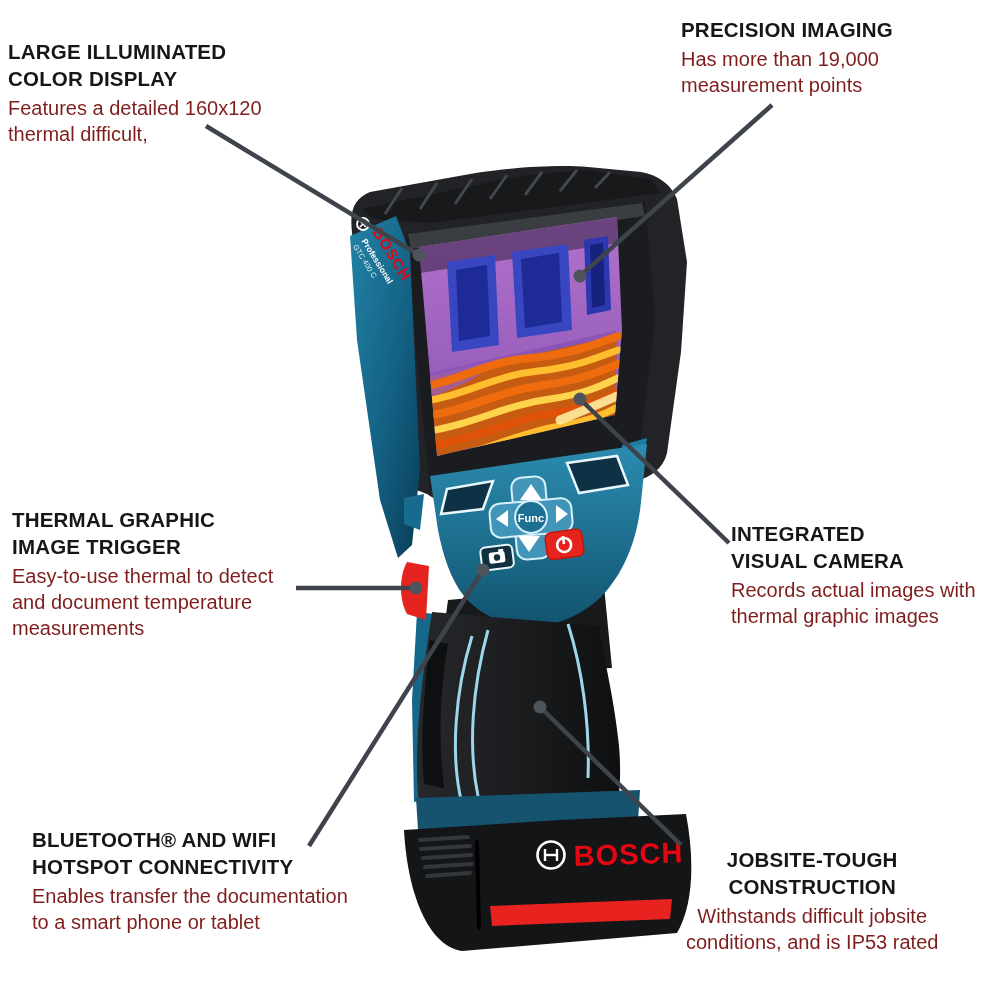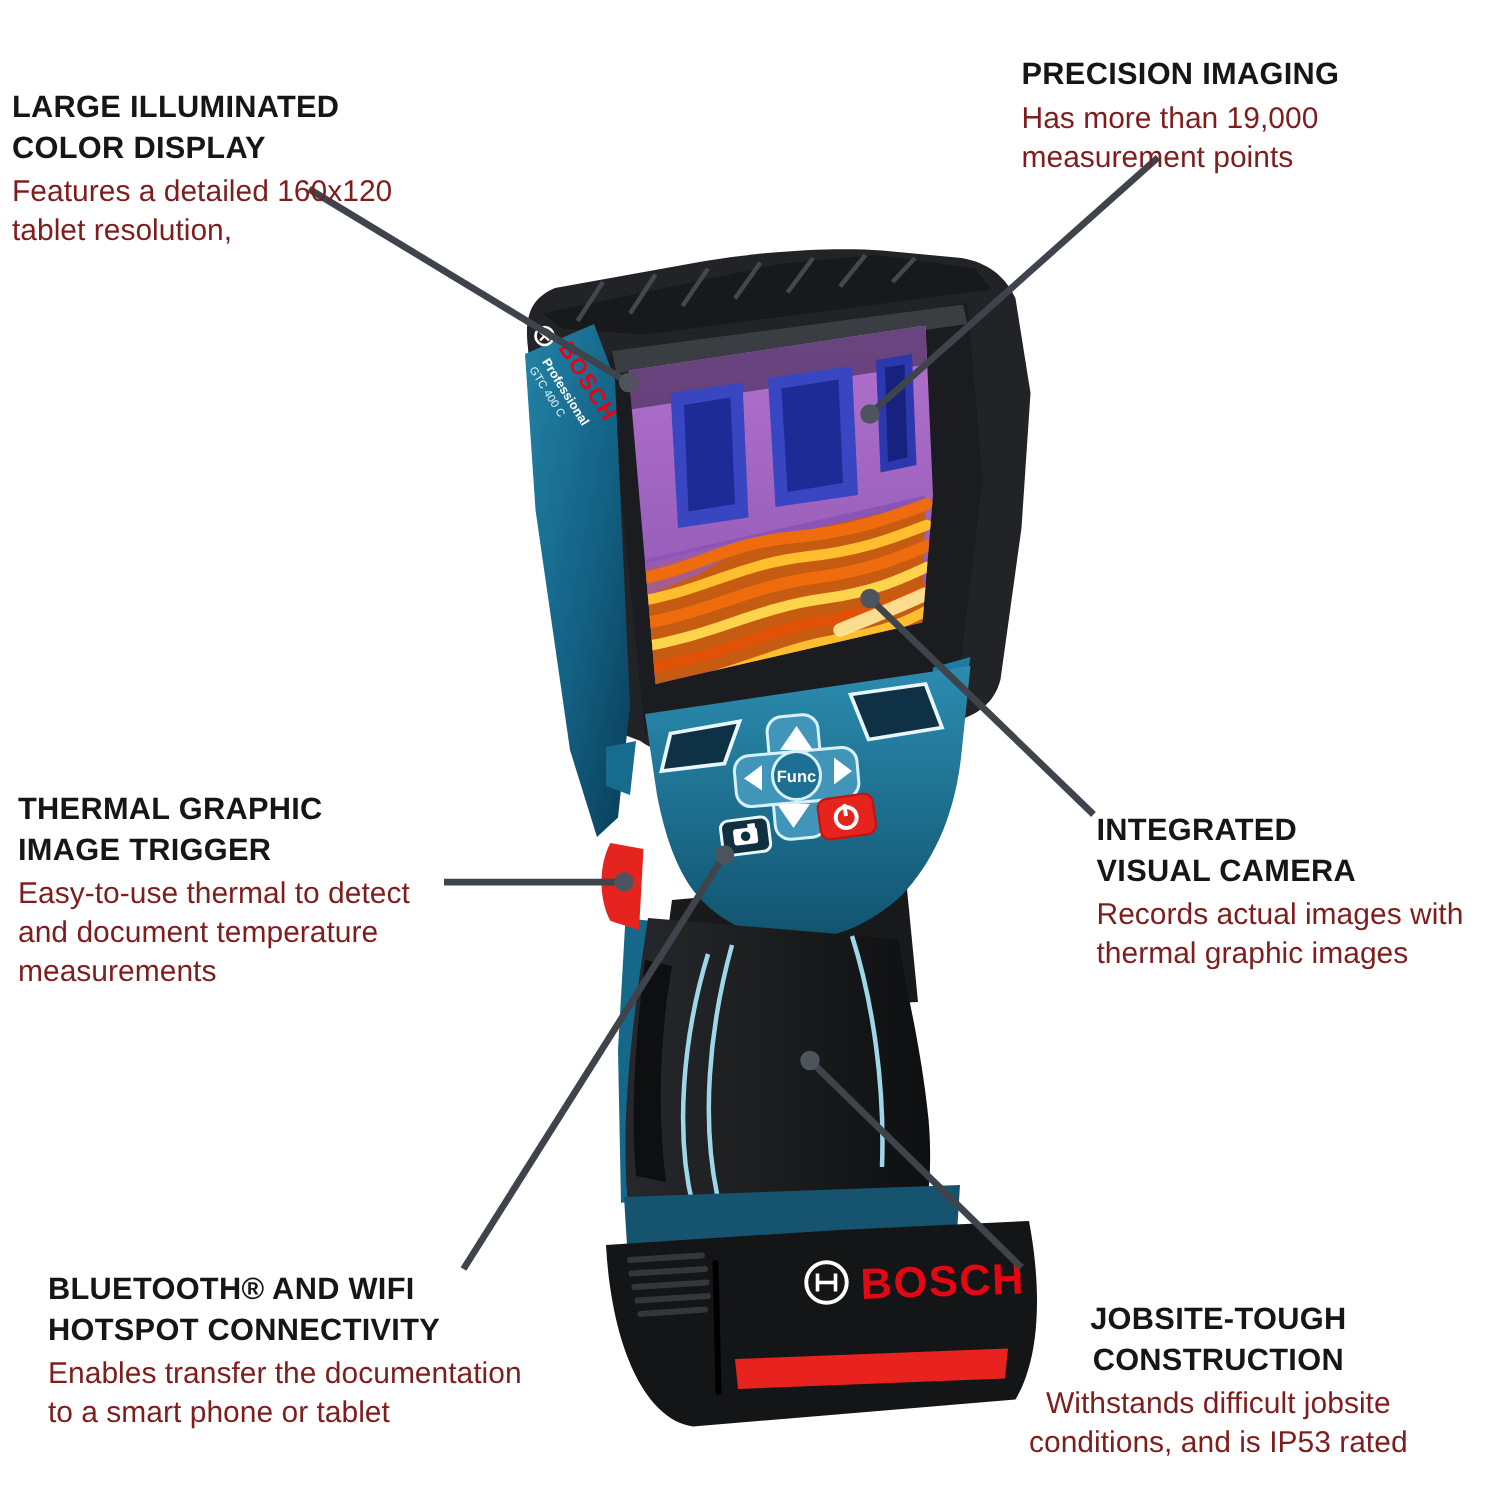--- a/index.html
+++ b/index.html
@@ -1,19 +1,19 @@
 <!DOCTYPE html>
 <html><head>
 <meta charset="utf-8">
 <style>
   html,body{margin:0;padding:0;background:#ffffff;}
   #stage{position:relative;width:1000px;height:1000px;background:#ffffff;overflow:hidden;
          font-family:"Liberation Sans", sans-serif;}
   #device-svg{position:absolute;left:0;top:0;width:1000px;height:1000px;}
-  .callout{position:absolute;margin-top:20px;}
+  .callout{position:absolute;}
   .callout .title{font-size:20.5px;font-weight:700;color:#161616;line-height:27px;letter-spacing:.2px;}
   .callout .body{font-size:20px;font-weight:400;color:#7f1d1d;line-height:26px;margin-top:3px;}
   #c-display{left:8px;top:38px;}
   #c-precision{left:681px;top:16px;}
   #c-trigger{left:12px;top:506px;}
   #c-visual{left:731px;top:520px;}
   #c-bluetooth{left:32px;top:826px;}
   #c-jobsite{left:686px;top:846px;text-align:center;}
   svg text{font-family:"Liberation Sans", sans-serif;}
 </style>
@@ -213,21 +213,21 @@
   </g>
 </svg>
 
 <div class="callout" id="c-display">
   <div class="title">
     <div>LARGE ILLUMINATED</div>
     <div>COLOR DISPLAY</div>
   </div>
   <div class="body">
     <div>Features a detailed 160x120</div>
-    <div>tablet resolution,</div>
+    <div>thermal difficult,</div>
   </div>
 </div>
 
 <div class="callout" id="c-precision">
   <div class="title">
     <div>PRECISION IMAGING</div>
   </div>
   <div class="body">
     <div>Has more than 19,000</div>
     <div>measurement points</div>

